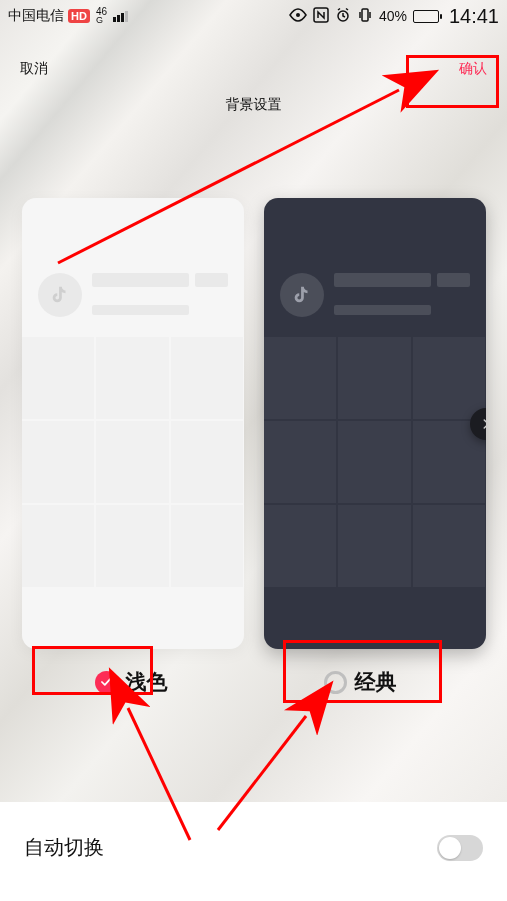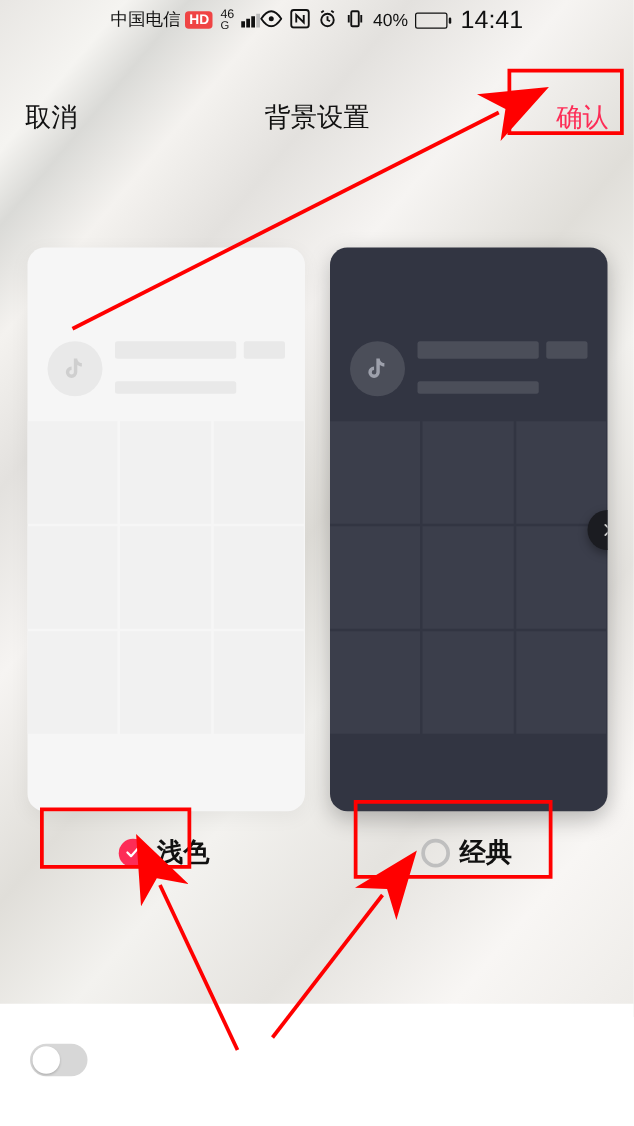--- a/index.html
+++ b/index.html
@@ -14,21 +14,21 @@
           #e8e6e3 0%, #f5f4f1 8%, #dadad7 12%,
           #f4f2ef 18%, #e3e1de 26%, #f6f4f2 36%,
           #e0ded9 48%, #f3f2ef 58%, #e5e3df 70%,
           #f8f6f4 82%, #e8e6e2 100%);
     }
 
     
     .statusbar {
       height: 30px;
       display: flex;
-      justify-content: center;
+      justify-content: space-between;
       align-items: center;
       padding: 2px 8px 0 8px;
       font-size: 14px;
       color: #111;
       font-weight: 500;
     }
     .status-left { display: flex; align-items: center; gap: 4px; }
     .hd-badge {
       display: inline-block;
       background: #ef4444;
@@ -51,25 +51,25 @@
     }
     .battery-box::after { content:""; position:absolute; right:-4px; top:3px; width:2px; height:5px; background:#111; border-radius:1px;}
     .battery-fill { height:100%; width:53%; background:#111;}
 
     .clock { font-size:20px; font-weight:500; margin-left:4px;}
 
     
     .header {
       margin-top: 30px;
       display:flex;
-      align-items:flex-end;
+      align-items:flex-start;
       justify-content:space-between;
       padding: 0 20px;
       height:48px;
-      font-size:21px;
+      font-size:14px;
       color:#111;
     }
     .header-title { font-weight:500;margin-top:36px; }
     .cancel-btn { font-weight:500; }
     .confirm-btn { color:#fd2c56; font-weight:500; }
 
     
     .cards {
       display:flex;
       justify-content:center;
@@ -110,21 +110,21 @@
     .pager{
       position:absolute; right:-16px; top:50%; transform:translateY(-50%);
       width:32px;height:32px;border-radius:50%;background:#1b1c21;
       display:flex;align-items:center;justify-content:center;color:#bbb;font-size:16px;
       box-shadow:0 3px 8px rgba(0,0,0,.35);
     }
     .pager svg{width:14px;height:14px;stroke:#ccc;fill:none;stroke-width:2.5;stroke-linecap:round;}
 
     
     .labels{
-      display:flex;margin-top:12px;padding:0 20px;gap:20px;
+      display:flex;margin-top:12px;padding:0 20px;gap:7px;
     }
     .label-item{
       width:222px;
       display:flex;align-items:center;justify-content:center;gap:8px;
       font-size:21px;font-weight:600;color:#111;height:42px;
     }
     .radio{
       width:23px;height:23px;border-radius:50%;border:3px solid #bfbfbf;flex-shrink:0;
     }
     .radio.checked{
@@ -283,20 +283,21 @@
     </span>
     <span>浅色</span>
   </div>
   <div class="label-item">
     <span class="radio"></span>
     <span>经典</span>
   </div>
 </div>
 
 <div class="auto-row">
+  <span>自动切换</span>
   <span class="toggle"></span>
 </div>
 
 <div class="anno-box anno-confirm"></div>
 <div class="anno-box anno-label-light"></div>
 <div class="anno-box anno-label-dark"></div>
 
 <svg class="arrow-head" style="left:0;top:0;width:507px;height:901px">
   <defs>
     <marker id="ah" markerWidth="18" markerHeight="14" refX="3" refY="7" orient="auto">

